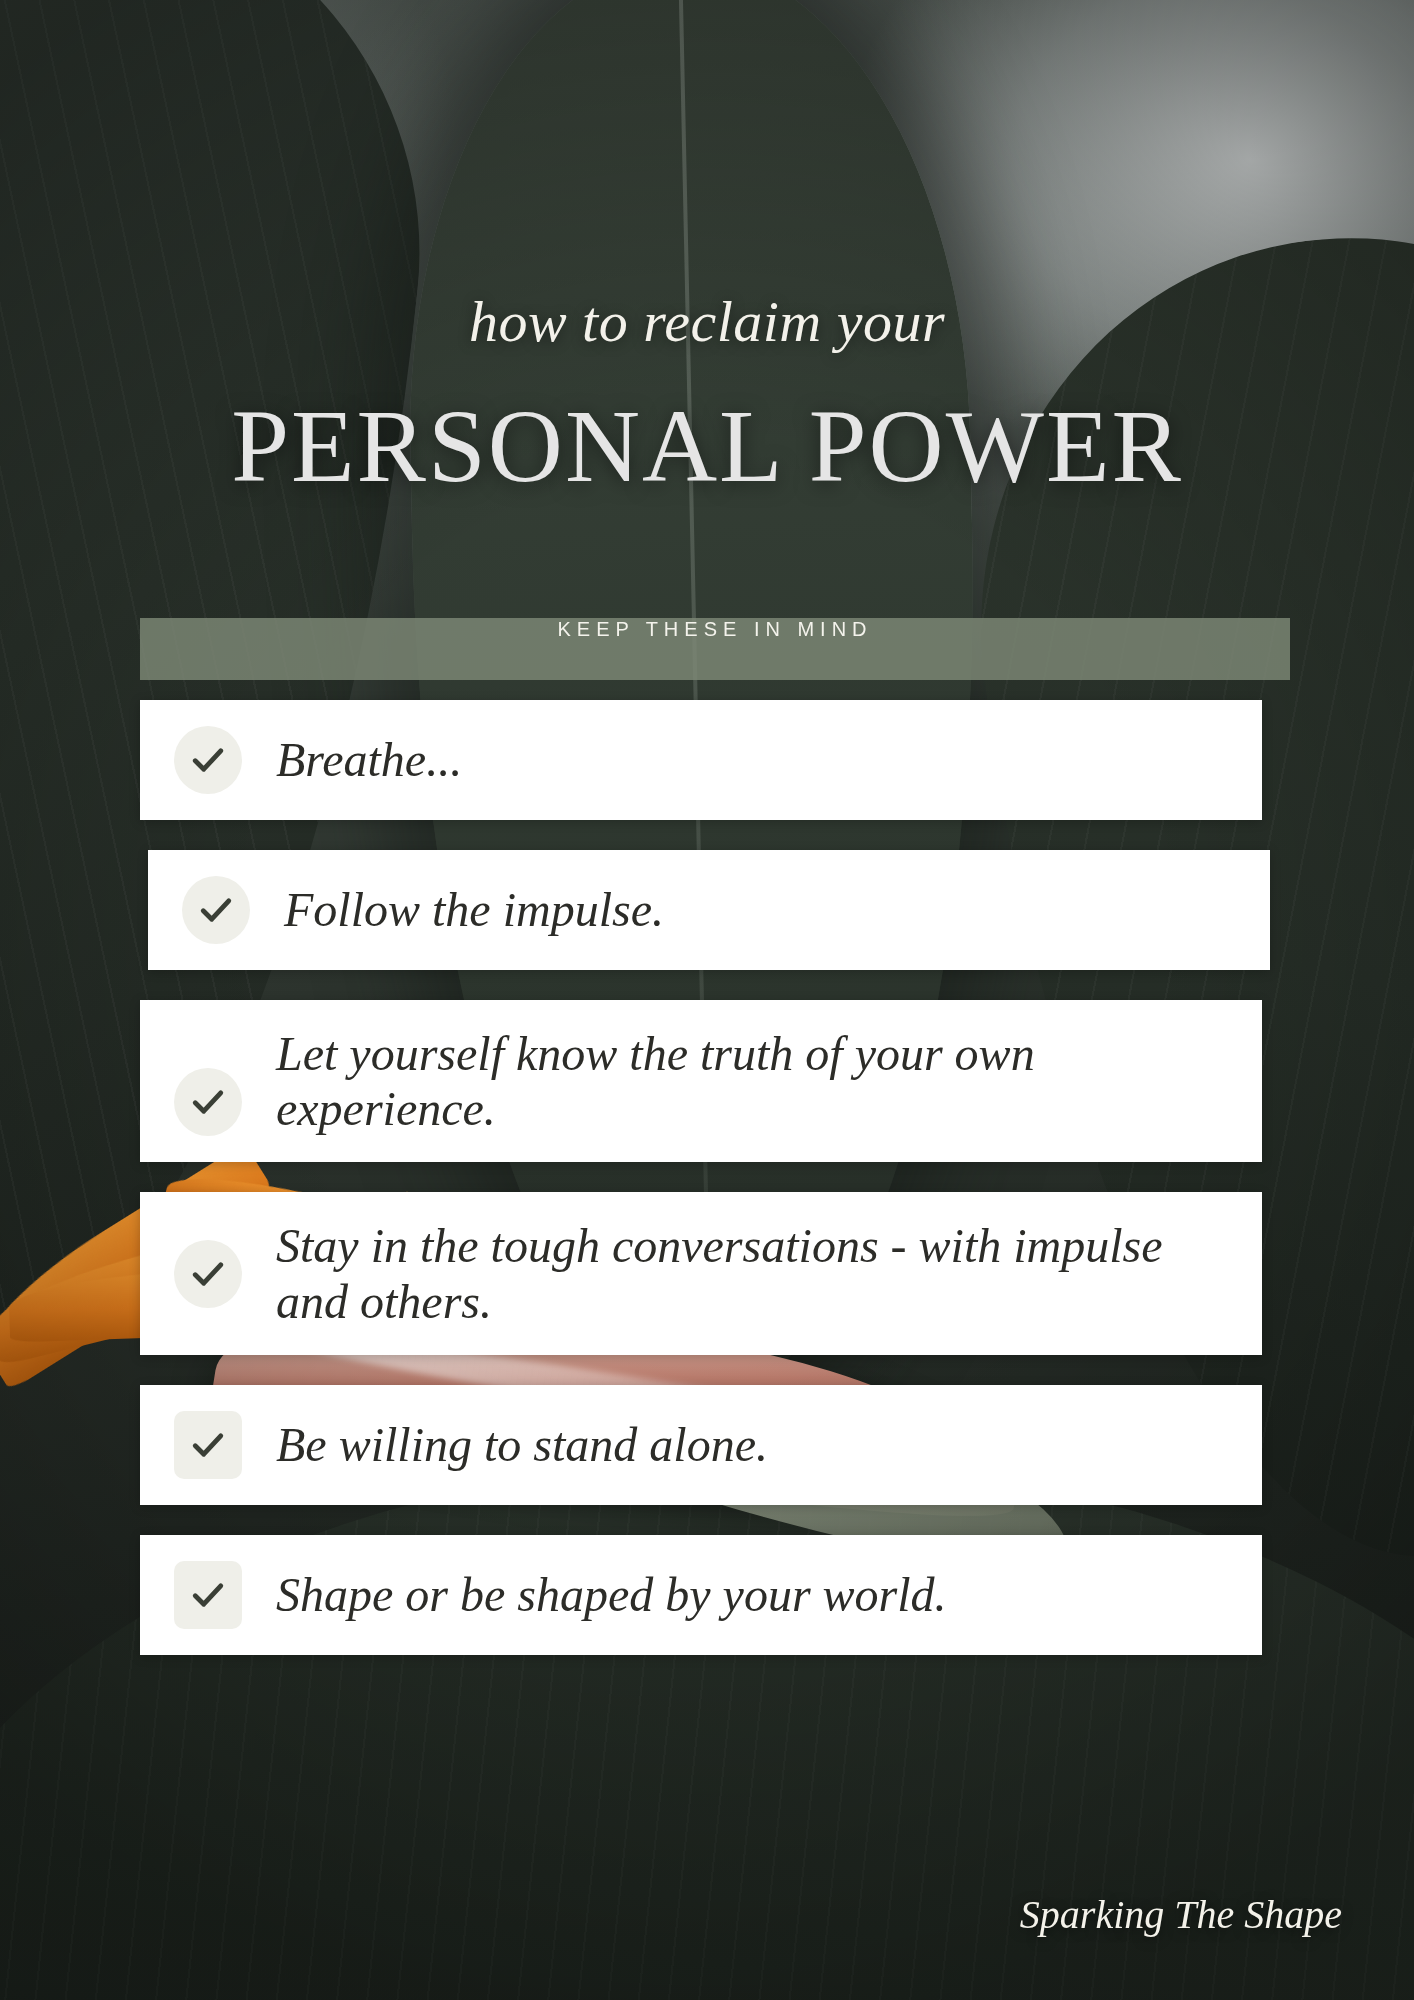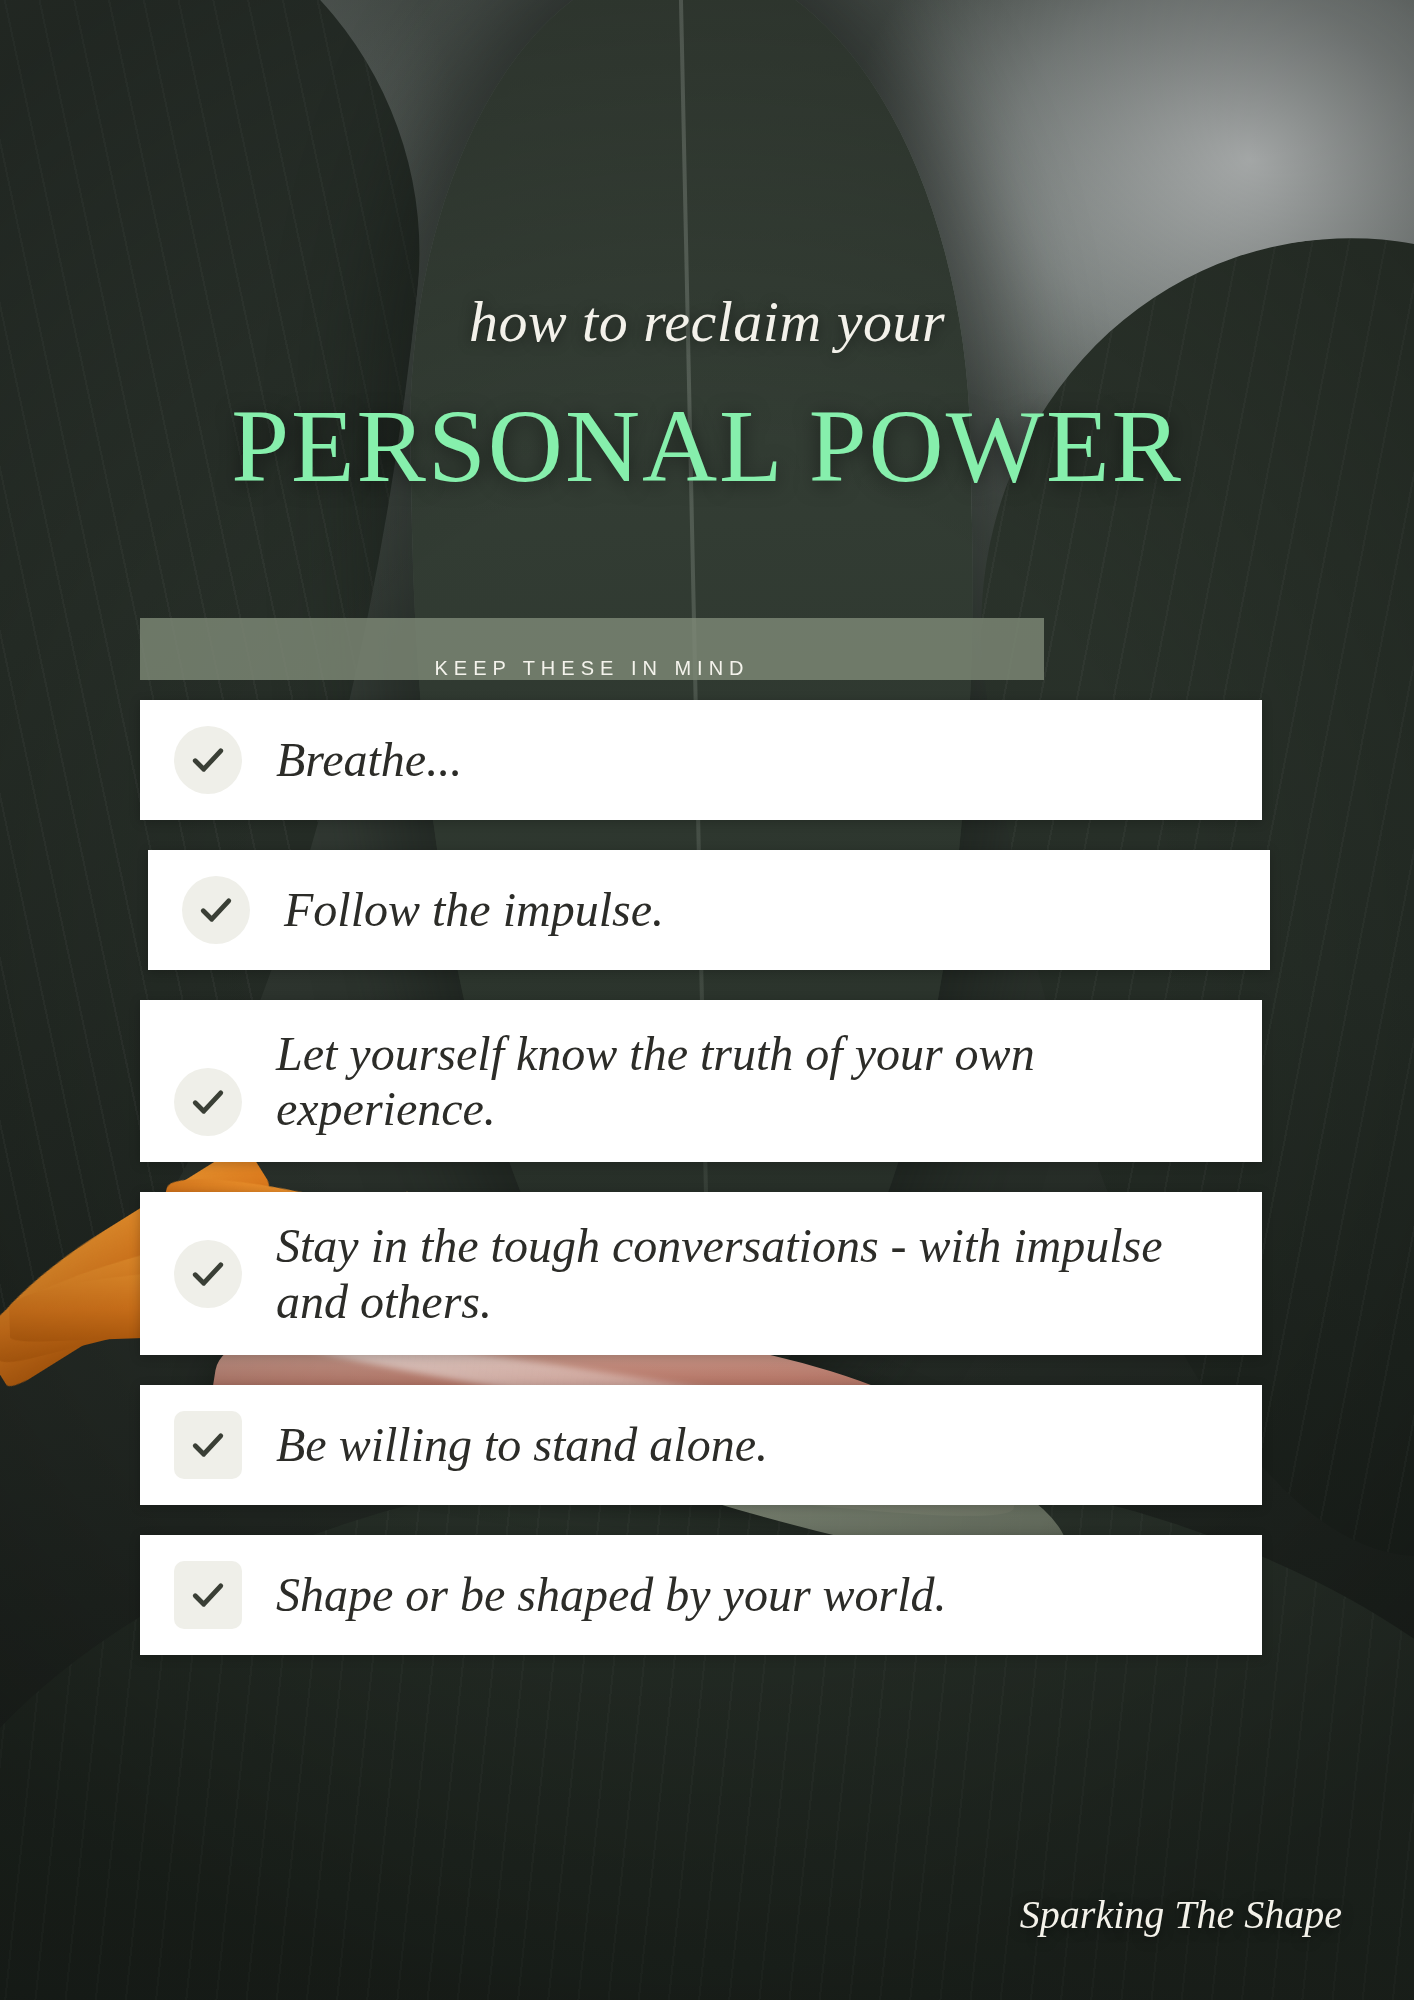--- a/index.html
+++ b/index.html
@@ -146,31 +146,31 @@
     letter-spacing:0.5px;
     color:#f3f1ea;
     text-shadow:0 2px 14px rgba(0,0,0,0.45);
   }
 
   .title {
     position:absolute; left:0; right:0; top:386px;
     text-align:center;
     font-size:104px;
     letter-spacing:2px;
-    color:#86efac;
+    color:#e5e5e5;
     text-shadow:0 3px 20px rgba(0,0,0,0.5);
     white-space:nowrap;
   }
 
   .subhead {
     position:absolute;
     left:140px; top:618px;
-    width:904px; height:62px;
+    width:1150px; height:62px;
     background:rgba(126,137,118,0.82);
-    display:flex; align-items:flex-end; justify-content:center;
+    display:flex; align-items:flex-start; justify-content:center;
   }
   .subhead span {
     font-family:"Liberation Sans", sans-serif;
     font-size:20px;
     letter-spacing:6px;
     color:#f4f3ec;
   }
 
   .list { position:absolute; left:140px; top:700px; width:1132px; }
 

